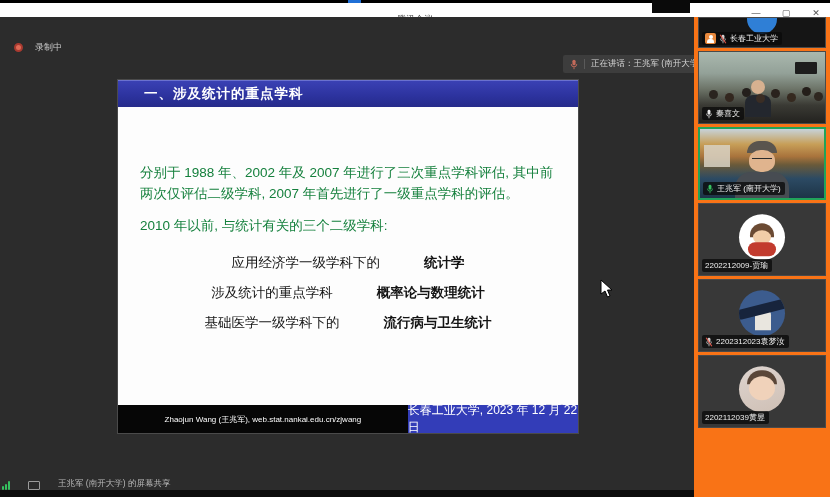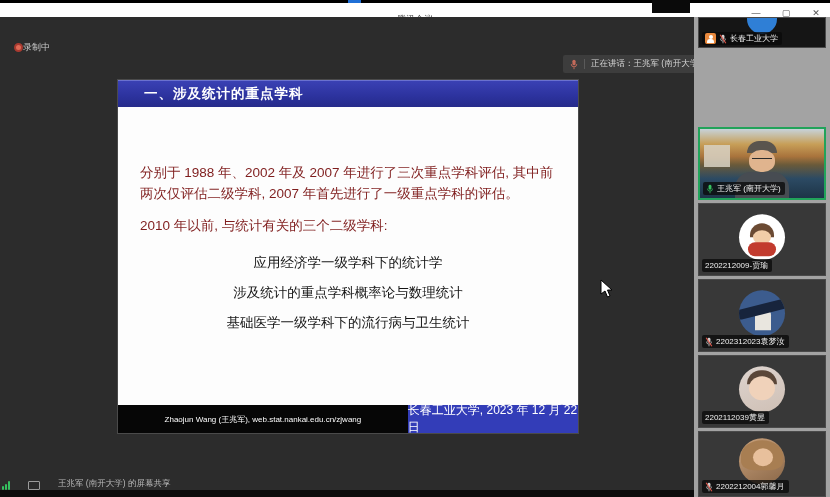--- a/index.html
+++ b/index.html
@@ -13,41 +13,41 @@
   .titlebar { position:absolute; left:0; top:3px; width:830px; height:32px; background:#ffffff;
     display:flex; align-items:center; justify-content:center; }
   .titlebar .wtitle { font-size:9px; color:#4a4a4a; }
   .toptab-dark { position:absolute; left:652px; top:0; width:38px; height:13px; background:#0a0a0a; }
   .wcontrols { position:absolute; right:6px; top:3px; height:14px; display:flex; gap:14px; align-items:center; }
   .wbtn { font-size:9px; color:#555; width:16px; text-align:center; cursor:default; }
 
   
   .stage { position:absolute; left:0; top:17px; width:694px; height:480px; background:#2c2c2c; }
 
-  .recording { position:absolute; left:14px; top:24px; display:flex; align-items:center; gap:0;justify-content:space-between; }
+  .recording { position:absolute; left:14px; top:24px; display:flex; align-items:center; gap:12px;justify-content:space-between; }
   .recdot { width:9px; height:9px; border-radius:50%; background:#e06a56; border:2px solid #a83a30; }
   .recording span { font-size:9px; color:#c9c9c9; }
 
   .speakpill { position:absolute; left:563px; top:38px; height:18px; background:#3d3d3d; border-radius:2px;
     display:flex; align-items:center; padding:0 7px; gap:6px; }
   .speakpill .div { width:1px; height:10px; background:#5a5a5a; }
   .speakpill span { font-size:8.5px; color:#d6d6d6; white-space:nowrap; }
 
   
   .slide { position:absolute; left:118px; top:63px; width:460px; height:353px; background:#fdfdfd;
     box-shadow:0 0 0 1px #4a4a4a; }
   .slide-banner { position:absolute; left:0; top:0; width:100%; height:27px;
     background:linear-gradient(180deg,#3a41b4 0%,#2c329d 60%,#262b8a 100%);
     border-top:1px solid #6a71cf; display:flex; align-items:center; padding-left:26px; }
   .slide-banner span { color:#fff; font-size:13.5px; font-weight:bold; letter-spacing:1px; }
-  .spara { position:absolute; left:22px; width:418px; color:#7f1d1d; font-size:13.5px; line-height:1.55; }
+  .spara { position:absolute; left:22px; width:418px; color:#15803d; font-size:13.5px; line-height:1.55; }
   .p1 { top:83px; }
   .p2 { top:136px; }
   .slist { position:absolute; left:0; width:100%; text-align:center; color:#141414; font-size:13.5px; }
-  .slist b { font-weight:normal; }
+  .slist b { font-weight:bold;padding-left:44px; }
   .l1 { top:174px; } .l2 { top:204px; } .l3 { top:234px; }
   .beamer-nav { position:absolute; right:12px; top:323px; font-size:7px; color:#b9bdd2; letter-spacing:2px; }
   .sfooter { position:absolute; left:0; bottom:0; width:100%; height:28px; display:flex;margin-top:9px; }
   .sfoot-left { width:63%; background:#060606; color:#fff; font-size:8px; display:flex;
     align-items:center; justify-content:center; }
   .sfoot-right { width:37%; background:#333db8; color:#fff; font-size:12px; display:flex;
     align-items:center; justify-content:center; }
 
   
   .cursor { position:absolute; left:600px; top:262px; }
@@ -55,21 +55,21 @@
   
   .sharebar { position:absolute; left:2px; top:461px; display:flex; align-items:flex-end; gap:18px; }
   .sig { display:flex; align-items:flex-end; gap:1px; height:9px; }
   .sig i { display:block; width:2px; background:#35c05f; border-radius:1px; }
   .sig i:nth-child(1){height:4px;} .sig i:nth-child(2){height:6px;} .sig i:nth-child(3){height:9px;}
   .scricon { width:12px; height:9px; border:1px solid #9a9a9a; border-radius:1px; background:#2a2a2a; }
   .sharebar span { font-size:8.5px; color:#b9b9b9; }
   .botstrip { position:absolute; left:0; top:473px; width:694px; height:7px; background:#0c0c0c; }
 
   
-  .sidebar { position:absolute; left:694px; top:17px; width:136px; height:480px; background:#a3a3a3; }
+  .sidebar { position:absolute; left:694px; top:17px; width:136px; height:480px; background:#f97316; }
   .thumb { position:absolute; left:4px; width:128px; background:#383838; border:1px solid #4a4a4a;
     overflow:hidden; cursor:pointer; }
   .plabel { position:absolute; left:3px; bottom:3px; background:rgba(10,10,10,.78); border-radius:2px;
     display:flex; align-items:center; gap:3px; padding:1px 4px 1px 3px; max-width:118px; }
   .plabel span { font-size:8px; color:#efefef; white-space:nowrap; overflow:hidden; }
   .badge-host { width:11px; height:11px; border-radius:2px; background:#e8883c; position:relative; flex:none; }
   .badge-host::before { content:""; position:absolute; left:3.5px; top:1.5px; width:4px; height:4px;
     border-radius:50%; background:#fff; }
   .badge-host::after { content:""; position:absolute; left:2px; top:6px; width:7px; height:4px;
     border-radius:3px 3px 0 0; background:#fff; }
@@ -203,20 +203,38 @@
             <rect x="3" y="1" width="4" height="7" rx="2" fill="#cfcfcf"></rect>
             <path d="M1.5 6.5 a3.5 3.5 0 0 0 7 0" fill="none" stroke="#cfcfcf" stroke-width="1.1"></path>
             <line x1="5" y1="10.5" x2="5" y2="13" stroke="#cfcfcf" stroke-width="1.1"></line>
             <line x1="1" y1="1" x2="9" y2="13" stroke="#e0564a" stroke-width="1.6"></line>
           </svg>
         </span>
         <span>长春工业大学</span>
       </div>
     </div>
 
+    <div class="thumb t2">
+      <div class="tv"></div>
+      <div class="figc">
+          <div class="h"></div>
+          <div class="b"></div>
+        </div>
+      <div class="heads"></div>
+      <div class="plabel">
+        <span class="micwrap">
+          <svg width="8" height="10" viewBox="0 0 10 14">
+            <rect x="3" y="1" width="4" height="7" rx="2" fill="#e8e8e8"></rect>
+            <path d="M1.5 6.5 a3.5 3.5 0 0 0 7 0" fill="none" stroke="#e8e8e8" stroke-width="1.1"></path>
+            <line x1="5" y1="10.5" x2="5" y2="13" stroke="#e8e8e8" stroke-width="1.1"></line>
+          </svg>
+        </span>
+        <span>秦喜文</span>
+      </div>
+    </div>
 
     <div class="thumb t3">
       <div class="bld"></div>
       <div class="per">
         <div class="hair"></div>
           <div class="face"></div>
           <div class="body"></div>
       </div>
       <div class="plabel">
         <span class="micwrap">
@@ -262,32 +280,15 @@
     <div class="thumb t6">
       <div class="avatar av6">
         <div class="hair"></div>
           <div class="face"></div>
       </div>
       <div class="plabel">
         <span>2202112039黄昱</span>
       </div>
     </div>
 
-    <div class="thumb t7">
-      <div class="avatar av7">
-        <div class="hair"></div>
-          <div class="face"></div>
-      </div>
-      <div class="plabel">
-        <span class="micwrap">
-          <svg width="8" height="10" viewBox="0 0 10 14">
-            <rect x="3" y="1" width="4" height="7" rx="2" fill="#cfcfcf"></rect>
-            <path d="M1.5 6.5 a3.5 3.5 0 0 0 7 0" fill="none" stroke="#cfcfcf" stroke-width="1.1"></path>
-            <line x1="5" y1="10.5" x2="5" y2="13" stroke="#cfcfcf" stroke-width="1.1"></line>
-            <line x1="1" y1="1" x2="9" y2="13" stroke="#e0564a" stroke-width="1.6"></line>
-          </svg>
-        </span>
-        <span>2202212004郭馨月</span>
-      </div>
-    </div>
 
   </div>
 </div>
 
 </body></html>

